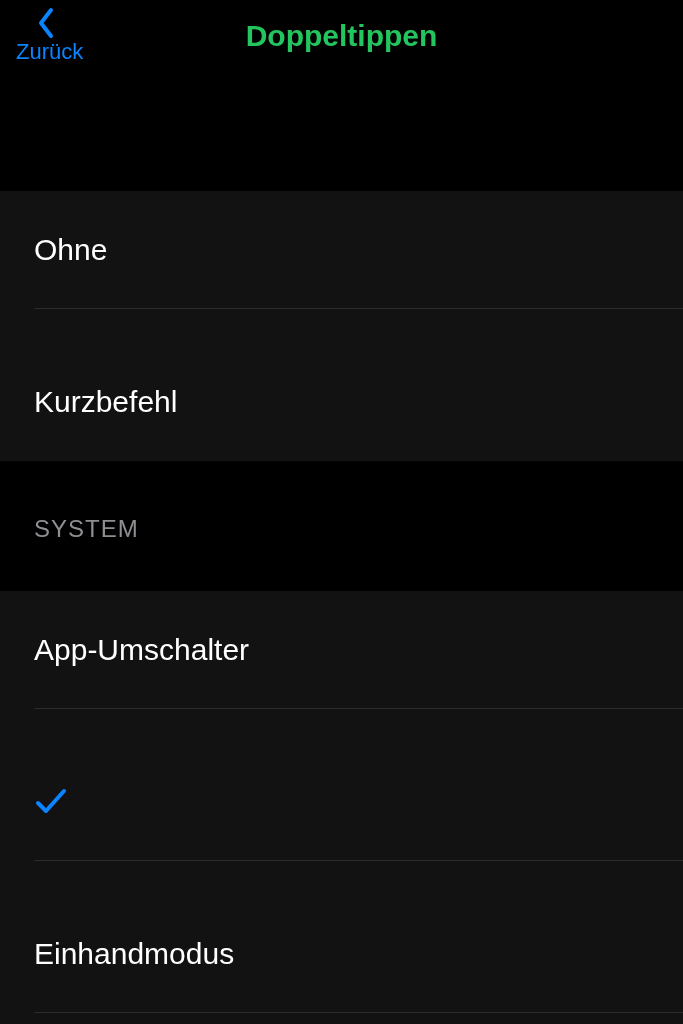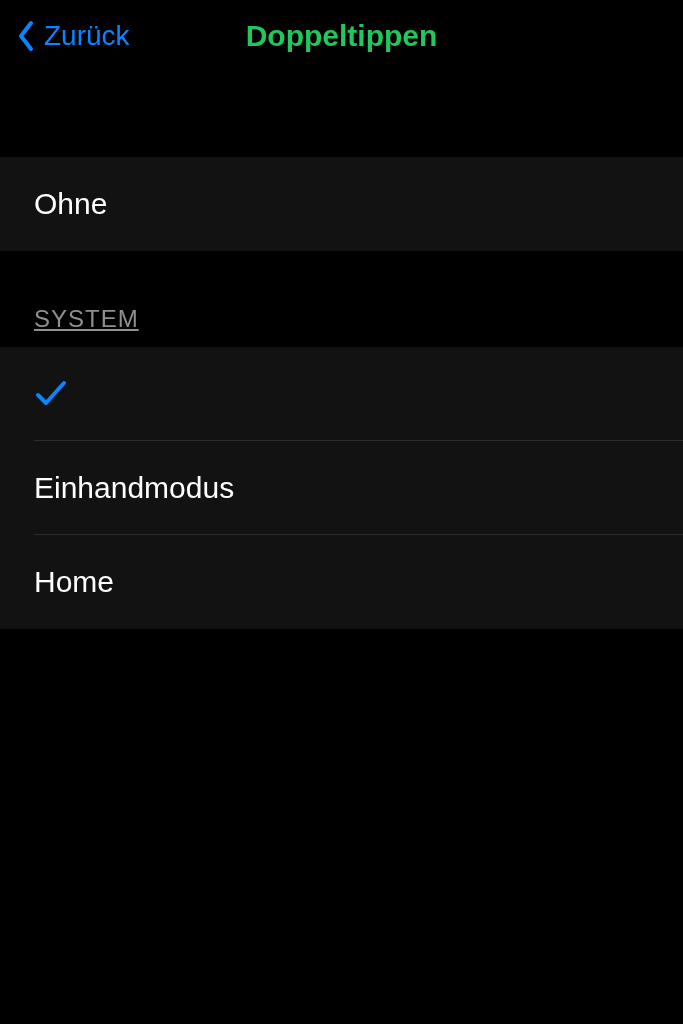--- a/index.html
+++ b/index.html
@@ -19,24 +19,25 @@
       height: 72px;
       display: flex;
       align-items: center;
       padding: 0 16px;
       position: relative;
     }
     .back-button {
       display: flex;
       align-items: center;
       color: #0a84ff;
-      font-size: 28px;
+      font-size: 22px;
       cursor: pointer;
       position: absolute;
       left: 16px;
+      flex-direction: column;
     }
     .back-chevron {
       width: 20px;
       height: 32px;
       margin-right: 8px;
     }
     .back-chevron svg {
       width: 100%;
       height: 100%;
       stroke: #0a84ff;
@@ -58,32 +59,32 @@
     }
     .section {
       background: #121212;
     }
     .section-header {
       padding: 54px 34px 14px 34px;
       font-size: 24px;
       color: #8e8e93;
       letter-spacing: 1px;
       background: #000000;
-      text-decoration: underline;
     }
     .row {
       display: flex;
       align-items: center;
       justify-content: space-between;
       padding: 0 34px;
-      height: 94px;
+      height: 118px;
       font-size: 30px;
       color: #ffffff;
       cursor: pointer;
       position: relative;
+      margin-top: 34px;
     }
     .row:not(:last-child)::after {
       content: "";
       position: absolute;
       bottom: 0;
       left: 34px;
       right: 0;
       height: 1px;
       background: #2c2c2e;
     }
@@ -115,25 +116,31 @@
   </div>
   <div class="title">Doppeltippen</div>
 </div>
 
 <div class="spacer"></div>
 
 <div class="section">
   <div class="row">
     <span>Ohne</span>
   </div>
+  <div class="row">
+    <span>Kurzbefehl</span>
+  </div>
 </div>
 
 <div class="section-header">SYSTEM</div>
 
 <div class="section">
+  <div class="row">
+    <span>App-Umschalter</span>
+  </div>
   <div class="row">
     <span class="check-icon">
       <svg viewBox="0 0 34 34">
           <polyline points="4,18 12,26 30,6"></polyline>
         </svg>
     </span>
   </div>
   <div class="row">
     <span>Einhandmodus</span>
   </div>

